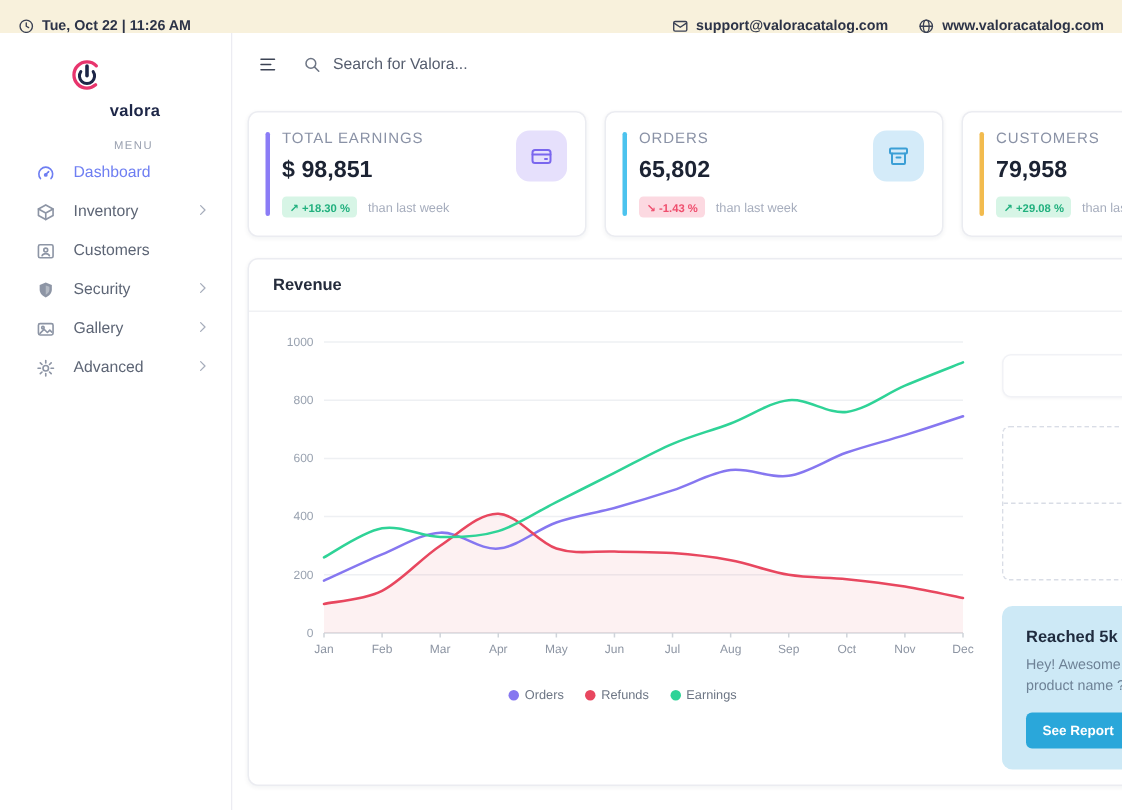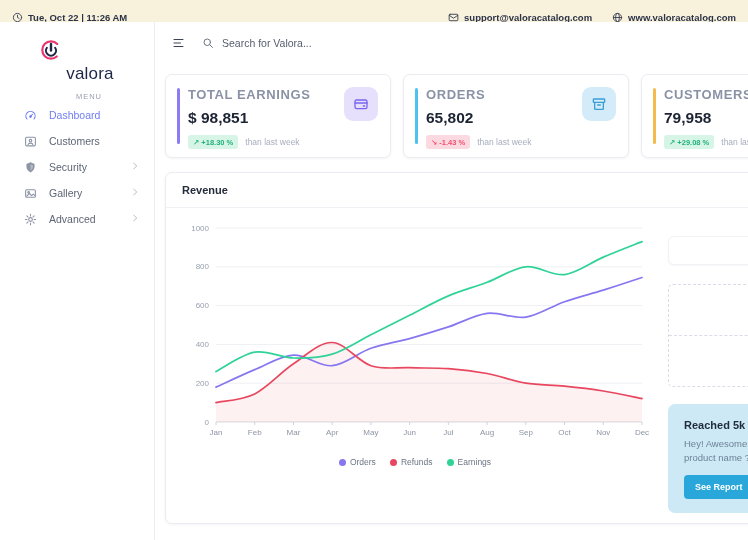--- a/index.html
+++ b/index.html
@@ -15,21 +15,21 @@
   .tb-item .ic svg { width:11px; height:11px; }
 
   
   .app { display:flex; height:518px; }
   .sidebar { width:155px; background:#fff; border-right:1px solid #ececf2; flex:none; }
   .main { flex:1; background:#fff; overflow:hidden; }
 
   
   .logo-row { height:56px; display:flex; align-items:center; justify-content:center; gap:4px; }
   .logo-mark { width:22px; height:22px; }
-  .logo-text { font-size:17px; font-weight:normal; color:#1d2647; letter-spacing:.2px;margin-top:48px; }
+  .logo-text { font-size:11px; font-weight:bold; color:#1d2647; letter-spacing:.2px;margin-top:48px; }
   .menu-label { margin:14px 0 8px 24px; font-size:7.5px; font-weight:normal;
     letter-spacing:1px; color:#9aa1b0;text-align:center; }
   .nav-item { height:26px; display:flex; align-items:flex-start; padding:0 14px 0 24px;
     font-size:10.5px; color:#5d6575; cursor:pointer; }
   .nav-item .nic { width:13px; height:13px; margin-right:12px; color:#8d95a5; display:flex; }
   .nav-item .nic svg { width:13px; height:13px; }
   .nav-item.active, .nav-item.active .nic { color:#6e7ef2; }
   .nav-item .spacer { flex:1; }
   .nav-item .chev { width:10px; height:10px; color:#a6adbb; display:flex; }
   .nav-item .chev svg { width:10px; height:10px; }
@@ -44,21 +44,21 @@
   .searchbox input { border:none; outline:none; font-size:10.5px; color:#39404f; width:200px;
     font-family:"Liberation Sans","DejaVu Sans",sans-serif; background:transparent; }
   .searchbox input::placeholder { color:#555d6e; }
 
   
   .cards-row { display:flex; gap:12px; margin:14px 0 0 10px; width:900px; }
   .stat-card { position:relative; width:226px; height:84px; flex:none; background:#fff;
     border:1px solid #ebecf1; border-radius:7px; box-shadow:0 1px 3px rgba(25,30,60,.05);
     padding:12px 12px 10px 22px; }
   .stat-accent { position:absolute; left:11px; top:13px; bottom:13px; width:3px; border-radius:2px; }
-  .stat-title { font-size:13px; font-weight:bold; letter-spacing:.6px; color:#8a92a6; }
+  .stat-title { font-size:10px; font-weight:normal; letter-spacing:.6px; color:#8a92a6; }
   .stat-value { font-size:15.5px; font-weight:bold; color:#1c2333; margin-top:7px; }
   .stat-foot { display:flex; align-items:center; gap:7px; margin-top:8px; }
   .stat-badge { font-size:7.5px; font-weight:bold; padding:2.5px 5px; border-radius:3px; }
   .stat-compare { font-size:8.5px; color:#a6adbd; }
   .stat-icon { position:absolute; right:12px; top:12px; width:34px; height:34px;
     border-radius:9px; display:flex; align-items:center; justify-content:center; }
   .stat-icon svg { width:16px; height:16px; }
 
   
   .rev-card { margin:14px 0 0 10px; width:920px; background:#fff; border:1px solid #ebecf1;
@@ -146,20 +146,35 @@
         <div class="nav-item active">
           <span class="nic">
             <svg viewBox="0 0 24 24" fill="none" stroke="currentColor" stroke-width="2" stroke-linecap="round" stroke-linejoin="round">
               <path d="M5.5 18.5a8.5 8.5 0 1113 0"></path>
               <path d="M12 13.5l3.5-3.5"></path>
               <circle cx="12" cy="14" r="1.4" fill="currentColor"></circle>
             </svg>
           </span>
           <span>Dashboard</span>
           <span class="spacer"></span>
+        </div>
+        <div class="nav-item">
+          <span class="nic">
+            <svg viewBox="0 0 24 24" fill="none" stroke="currentColor" stroke-width="2" stroke-linecap="round" stroke-linejoin="round">
+              <path d="M21 8l-9-5-9 5v8l9 5 9-5V8z"></path>
+              <path d="M3 8l9 5 9-5M12 13v8"></path>
+            </svg>
+          </span>
+          <span>Inventory</span>
+          <span class="spacer"></span>
+          <span class="chev">
+            <svg viewBox="0 0 24 24" fill="none" stroke="currentColor" stroke-width="2" stroke-linecap="round" stroke-linejoin="round">
+              <path d="M9 5l7 7-7 7"></path>
+            </svg>
+          </span>
         </div>
         <div class="nav-item">
           <span class="nic">
             <svg viewBox="0 0 24 24" fill="none" stroke="currentColor" stroke-width="2" stroke-linecap="round" stroke-linejoin="round">
               <rect x="3" y="4" width="18" height="16" rx="2"></rect>
               <circle cx="12" cy="10.5" r="2.4"></circle>
               <path d="M7.5 17.5c1.2-3.4 7.8-3.4 9 0"></path>
             </svg>
           </span>
           <span>Customers</span>

